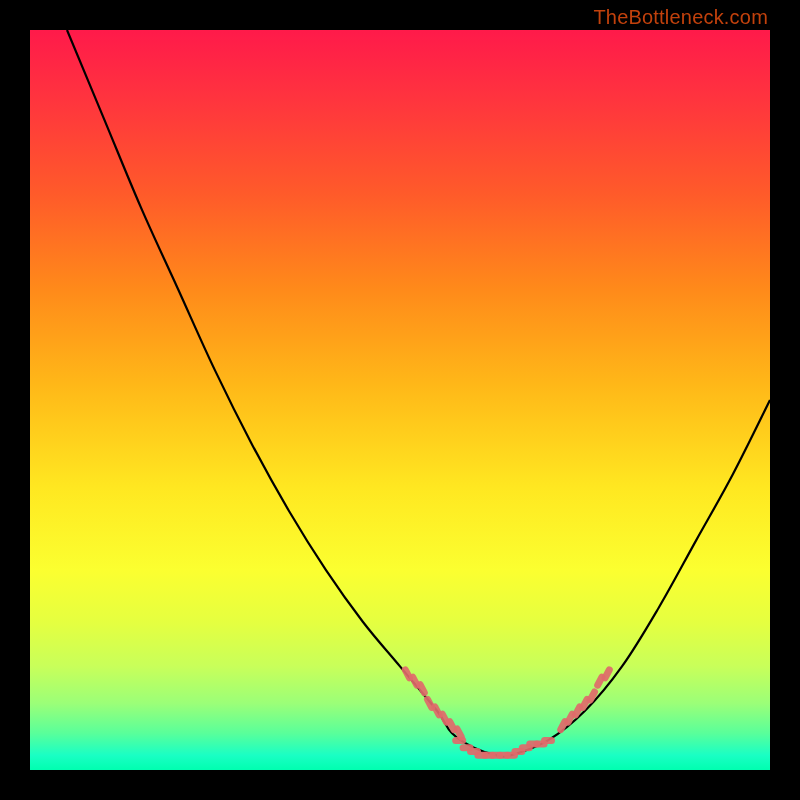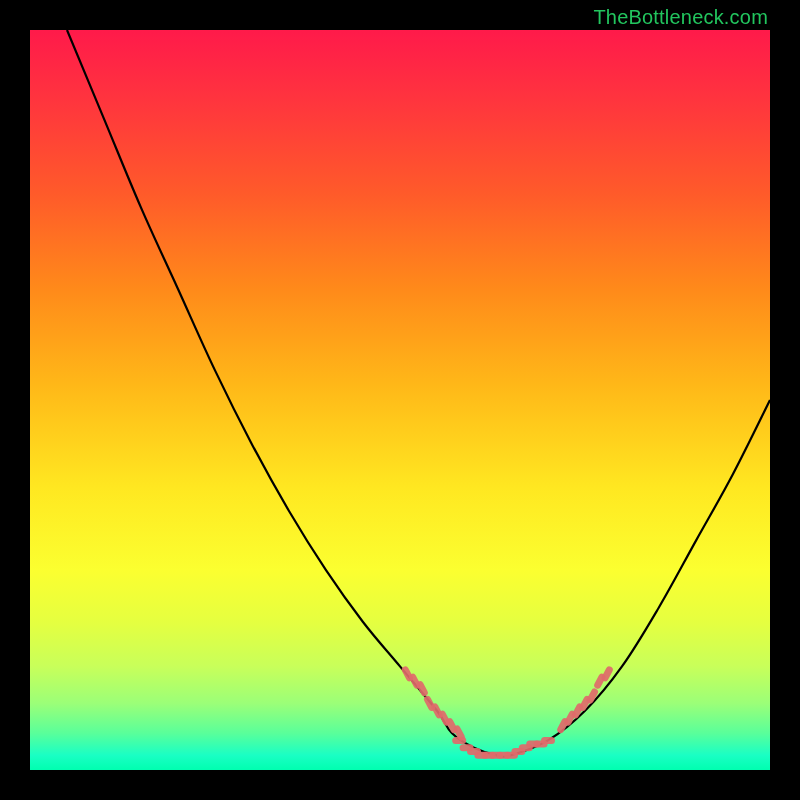--- a/index.html
+++ b/index.html
@@ -35,21 +35,21 @@
       #c8ff5a 86%,
       #9bff78 91%,
       #5aff9a 95%,
       #1affc4 98%,
       #00ffb0 100%);
   }
   .watermark {
     position: absolute;
     top: 6px;
     right: 32px;
-    color: #22c55e;
+    color: #c2410c;
     font-size: 20px;
     font-weight: 500;
     letter-spacing: 0.2px;
   }
   svg.curve {
     position: absolute;
     left: 0;
     top: 0;
     width: 740px;
     height: 740px;

